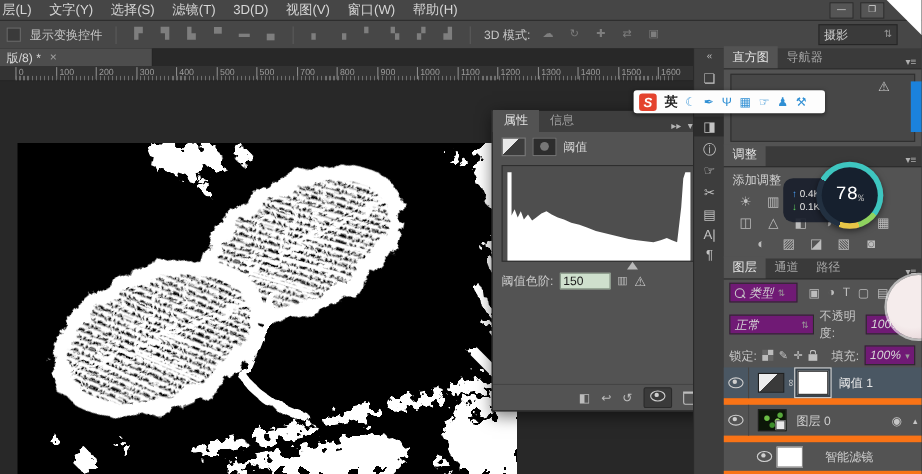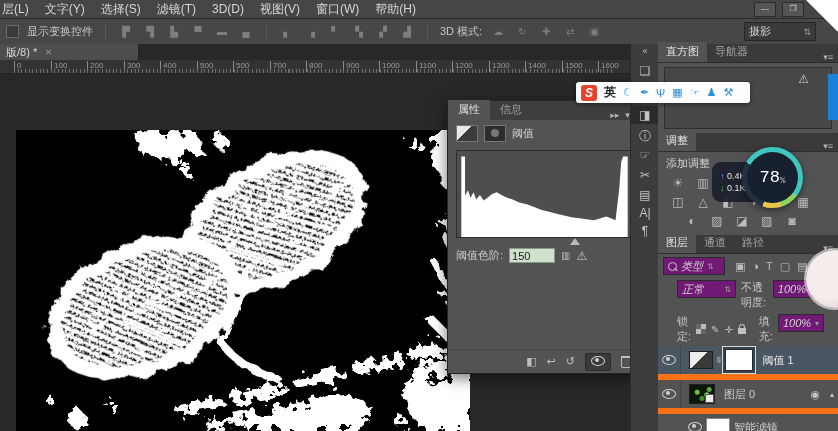--- a/index.html
+++ b/index.html
@@ -68,21 +68,21 @@
   .gtab.active{background:#535353;color:#e5e5e5;}
   .gmenu{margin-left:auto;color:#b0b0b0;font-size:9px;padding-right:5px;}
   .well{margin:4px 6px;height:60px;background:#474747;border:1px solid#2e2e2e;position:relative;}
   .adj-label{padding:4px 8px 2px;color:#d2d2d2;}
   .adj-row{display:flex;gap:9px;padding:3px 0 2px 12px;color:#bdbdbd;font-size:12px;}
   .adj-row span{width:16px;text-align:center;}
 
   .lp-filter{display:flex;align-items:center;gap:4px;padding:3px 5px;}
   .dd{background:#701a75;border:1px solid #2b2b2b;display:flex;align-items:center;gap:4px;
       padding:1px 4px;color:#d5d5d5;height:14px;font-style:italic;}
-  .lp-lockrow,.lp-blendrow{display:flex;gap:5px;padding:2px 19px;color:#c7c7c7;}
+  .lp-lockrow,.lp-blendrow{display:flex;align-items:center;gap:5px;padding:2px 5px;color:#c7c7c7;}
   .layer-row{display:flex;align-items:center;height:28px;border-bottom:6px solid #f97316;position:relative;}
   .layer-row.sel{background:#4a5763;}
   .eyecell{width:22px;display:flex;justify-content:center;border-right:1px solid #454545;align-self:stretch;align-items:center;}
   .eye{width:12px;height:8px;border:1px solid #cfcfcf;border-radius:50%;position:relative;display:inline-block;}
   .eye::after{content:"";position:absolute;width:4px;height:4px;border-radius:50%;background:#cfcfcf;left:3px;top:1px;}
   .thumb-thresh{width:22px;height:16px;border:1px solid #1f1f1f;
       background:linear-gradient(135deg,#ededed 0 45%,#3a3a3a 45%);}
   .mask-thumb{width:26px;height:20px;background:#fff;border:1px solid #2a2a2a;
       box-shadow:0 0 0 2px #39434c,0 0 0 3px #d8d8d8;}
   .thumb-green{width:24px;height:18px;border:1px solid #1f1f1f;position:relative;
@@ -435,21 +435,21 @@
       <span class="thumb-green" style="margin-left:8px;"></span>
       <span style="margin-left:9px;">图层 0</span>
       <span style="position:absolute;right:18px;color:#c5c5c5;">◉</span>
       <span style="position:absolute;right:4px;color:#c5c5c5;font-size:8px;">▴</span>
     </div>
     <div class="layer-row" style="height:26px;">
       <span class="eyecell" style="margin-left:26px;border-right:none;">
           <span class="eye"></span>
         </span>
       <span class="thumb-white"></span>
-      <span style="margin-left:4px;">智能滤镜</span>
+      <span style="margin-left:20px;">智能滤镜</span>
     </div>
     <div class="layer-row" style="height:18px;border-bottom:none;">
       <span class="eyecell" style="margin-left:44px;border-right:none;width:16px;">
           <span class="eye" style="transform:scale(.8)"></span>
         </span>
       <span>智能锐化</span>
       <span style="position:absolute;right:8px;color:#bdbdbd;">≒</span>
     </div>
 
   </div>

